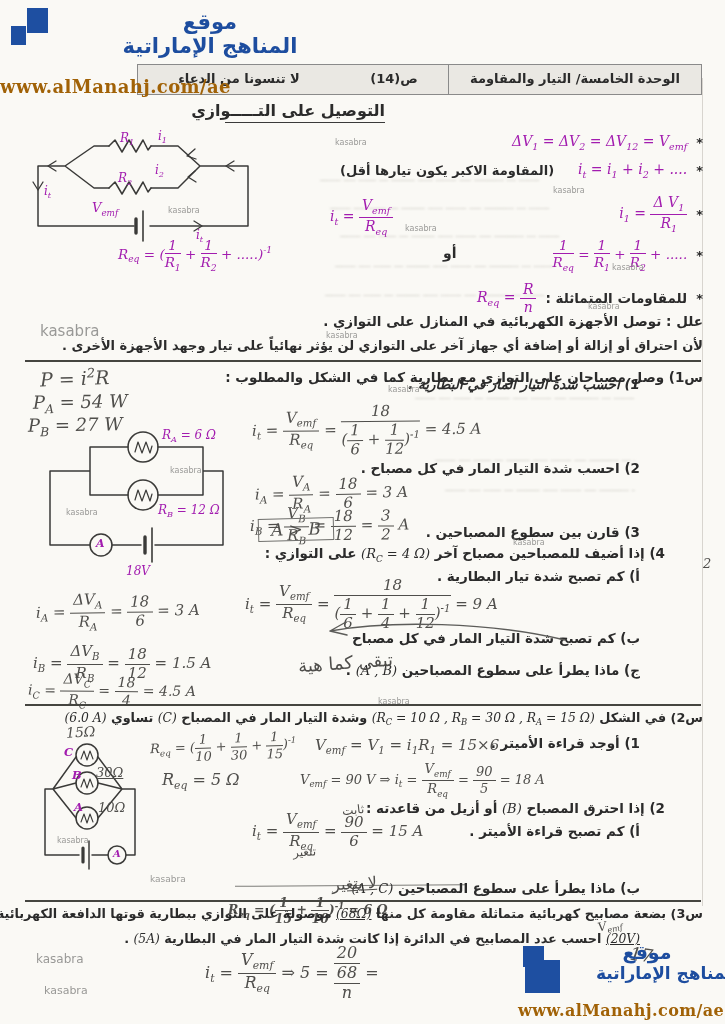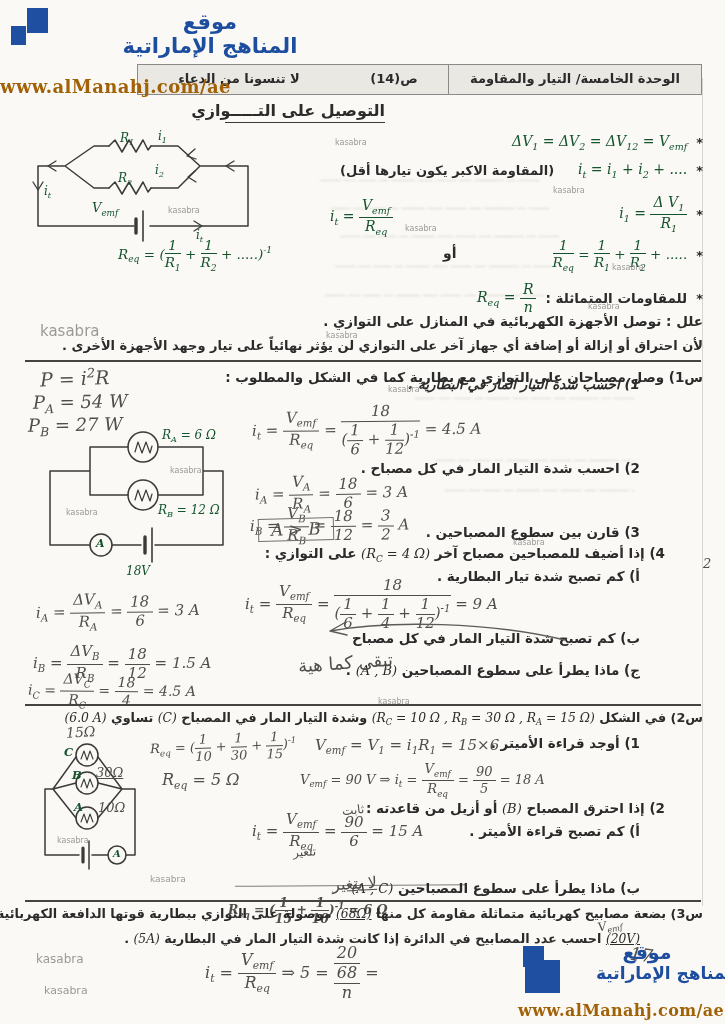--- a/index.html
+++ b/index.html
@@ -1,20 +1,20 @@
 <!DOCTYPE html>
 <html lang="ar"><head>
 <meta charset="utf-8">
 <style>
   html,body{margin:0;padding:0;background:#888;}
   .page{position:relative;width:725px;height:1024px;background:#faf9f5;overflow:hidden;
         font-family:"DejaVu Sans",sans-serif;color:#2b2b2b;}
   .abs{position:absolute;}
   .printed{font-weight:bold;font-size:13.5px;direction:rtl;white-space:nowrap;line-height:1.25;}
-  .math{direction:ltr;font-family:"DejaVu Serif",serif;font-style:italic;white-space:nowrap;color:#14532d;}
+  .math{direction:ltr;font-family:"DejaVu Serif",serif;font-style:italic;white-space:nowrap;color:#a21caf;}
   .mi{direction:ltr;unicode-bidi:isolate;font-family:"DejaVu Serif",serif;font-style:italic;font-weight:normal;}
   .hand{direction:ltr;font-family:"DejaVu Serif",serif;font-style:italic;color:#4f4e4b;white-space:nowrap;}
   .hand-ar{direction:rtl;color:#4f4e4b;white-space:nowrap;font-family:"DejaVu Sans",sans-serif;}
   .wm{color:#8f8f8d;font-size:8px;direction:ltr;opacity:.9;white-space:nowrap;font-weight:normal;}
   .ghost{color:#b8b5ab;filter:blur(1.1px);opacity:.55;font-size:10px;white-space:nowrap;
          overflow:hidden;height:12px;pointer-events:none;}
   .fr{display:inline-block;vertical-align:middle;text-align:center;line-height:1.05;}
   .fr .n{display:block;border-bottom:1px solid currentColor;padding:0 3px 1px;}
   .fr .d{display:block;padding-top:1px;}
   sub{font-size:68%;} sup{font-size:68%;}

